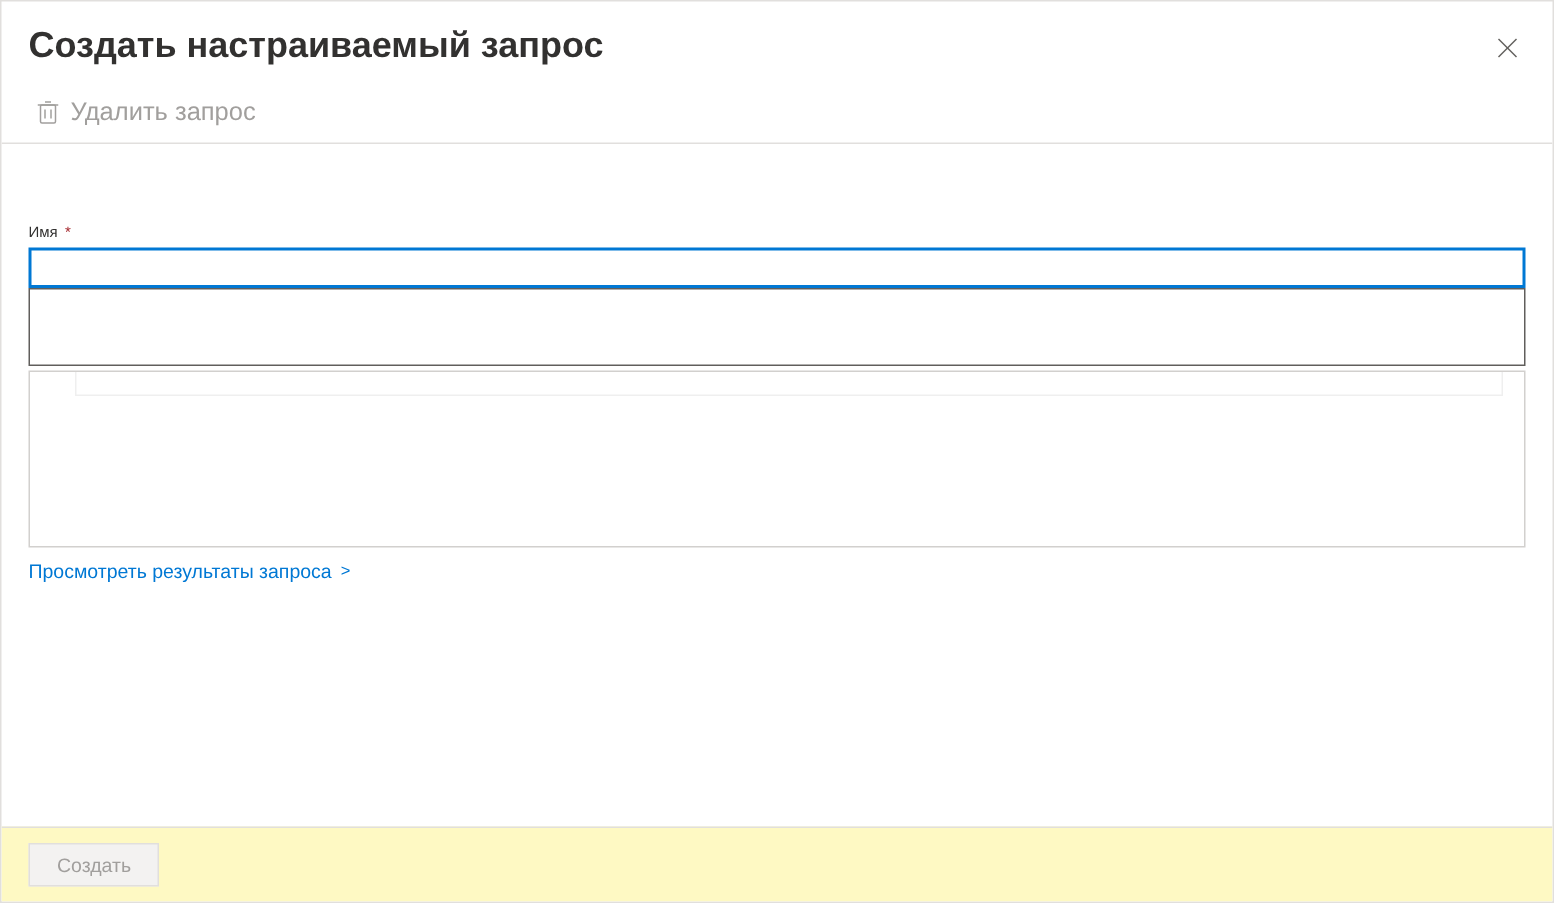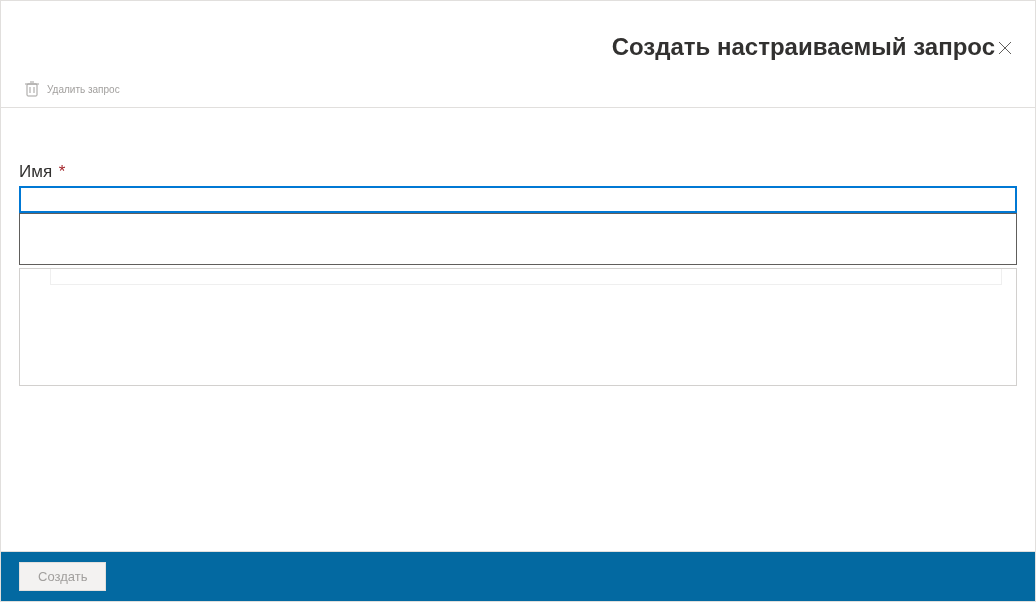--- a/index.html
+++ b/index.html
@@ -13,24 +13,23 @@
       color: #323130;
       background: #ffffff;
       width: 1036px;
       height: 602px;
       border: 1px solid #e1dfdd;
       position: relative;
       overflow: hidden;
     }
     .header {
       display: flex;
-      justify-content: flex-end;
+      justify-content: space-between;
       align-items: flex-start;
       padding: 16px 20px 12px 18px;
-      margin-top: 16px;
     }
     .header-title {
       font-size: 24px;
       font-weight: 600;
       color: #323130;
     }
     .close-button {
       cursor: pointer;
       width: 20px;
       height: 20px;
@@ -48,39 +47,39 @@
       display: flex;
       align-items: center;
       padding: 8px 18px 10px 24px;
       border-bottom: 1px solid #e1dfdd;
     }
     .delete-action {
       display: flex;
       align-items: center;
       color: #a19f9d;
       cursor: not-allowed;
-      font-size: 10px;
+      font-size: 17px;
     }
     .delete-icon {
       margin-right: 8px;
       display: flex;
       align-items: center;
     }
     .delete-icon svg {
       width: 14px;
       height: 16px;
       stroke: #a19f9d;
       fill: none;
     }
     .form-body {
       padding: 18px 18px 0 18px;
     }
     .form-label {
       display: block;
-      font-size: 17px;
+      font-size: 10px;
       color: #323130;
       margin-bottom: 4px;
       margin-top: 24px;
     }
     .form-label:first-child {
       margin-top: 36px;
     }
     .required-mark {
       color: #a4262c;
       margin-left: 2px;
@@ -132,21 +131,21 @@
       margin-left: 6px;
       font-size: 11px;
     }
     .footer {
       position: absolute;
       bottom: 0;
       left: 0;
       right: 0;
       padding: 10px 18px;
       border-top: 1px solid #e1dfdd;
-      background: #0369a1;
+      background: #fef9c3;
     }
     .create-button {
       padding: 6px 18px;
       border: 1px solid #e1dfdd;
       background: #f3f2f1;
       color: #a19f9d;
       font-size: 13px;
       font-family: inherit;
       cursor: not-allowed;
     }
@@ -188,18 +187,22 @@
     <span class="required-mark">*</span>
   </label>
   <input type="text" class="name-input" value="" style="">
 
   <textarea class="description-textarea" style=""></textarea>
 
   <div class="query-editor">
     <div class="query-editor-inner"></div>
   </div>
 
+  <a class="view-results-link">
+    <span>Просмотреть результаты запроса</span>
+    <span class="view-results-chevron">&gt;</span>
+  </a>
 
 </div>
 
 <div class="footer">
   <button class="create-button" disabled="">Создать</button>
 </div>
 
 </body></html>

